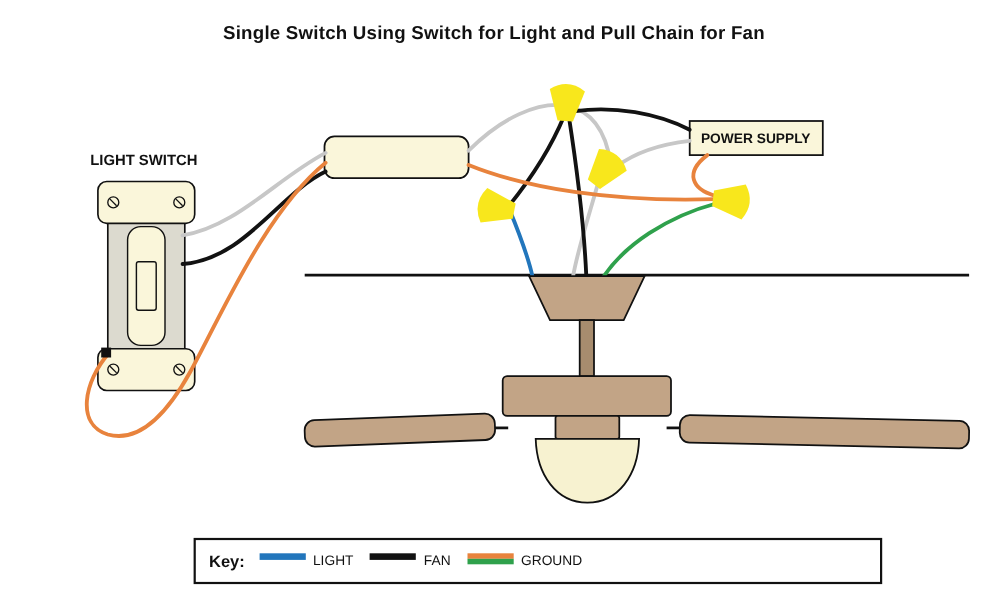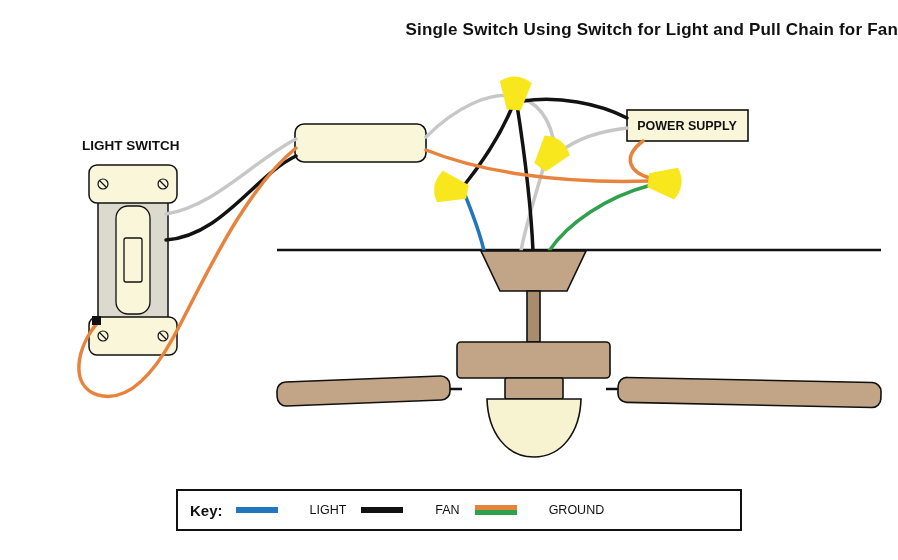--- a/index.html
+++ b/index.html
@@ -1,32 +1,32 @@
 <!DOCTYPE html>
 <html><head>
 <meta charset="utf-8">
 <style>
   html,body { margin:0; padding:0; background:#fff; }
   .stage {
     position:relative; width:898px; height:560px; background:#ffffff;
     font-family:"Liberation Sans", sans-serif; overflow:hidden;
   }
   .title {
-    position:absolute; top:20px; left:0; right:0; text-align:right;
+    position:absolute; top:20px; left:0; right:0; text-align:center;
     font-size:17px; font-weight:bold; color:#111; letter-spacing:0.2px;
   }
   svg.diagram { position:absolute; top:0; left:0; }
   .svg-label { font-family:"Liberation Sans", sans-serif; font-weight:bold; fill:#111; }
   .key {
-    position:absolute; left:176px; top:489px; width:566px; height:42px;
+    position:absolute; left:176px; top:489px; width:626px; height:42px;
     background:#fff; border:2px solid #111; box-sizing:border-box;
     display:flex; align-items:center; padding:16px 12px;
   }
   .key-title { font-weight:bold; font-size:15px; color:#111; margin-right:13px; }
-  .key-item { display:flex; align-items:center; margin-right:15px;gap:25px; }
+  .key-item { display:flex; align-items:flex-start; margin-right:15px; }
   .key-item:last-child { margin-right:16px; }
   .swatch { width:42px; height:6px; margin-right:7px; flex:0 0 auto; }
   .swatch-ground { width:42px; margin-right:7px; flex:0 0 auto; display:flex; flex-direction:column; }
   .swatch-ground > div { height:5px; width:100%; }
   .key-label { font-size:12.5px; color:#111; white-space:nowrap; }
 </style>
 </head>
 <body>
 
 <div class="stage">

